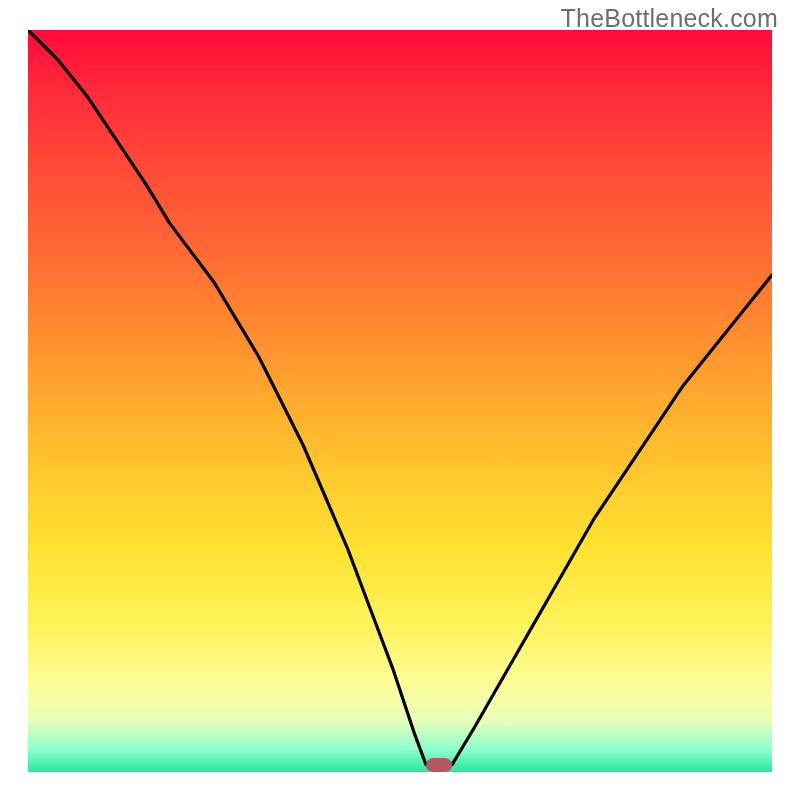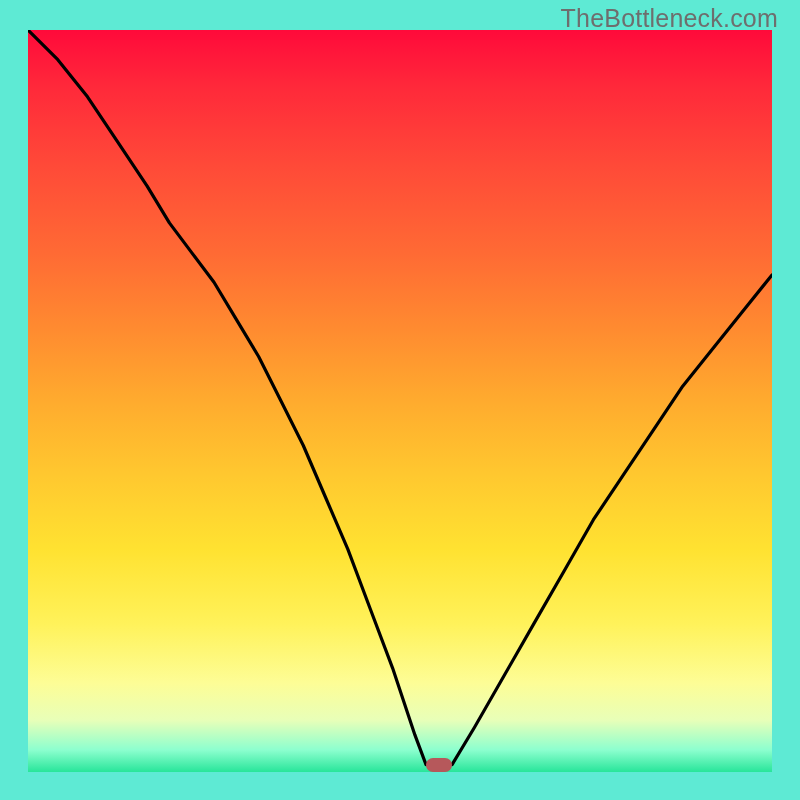--- a/index.html
+++ b/index.html
@@ -10,21 +10,21 @@
     background: #000;
     overflow: hidden;
     font-family: Arial, Helvetica, sans-serif;
   }
   .frame {
     position: absolute;
     left: 0;
     top: 0;
     width: 800px;
     height: 800px;
-    background: #5eead4;
+    background: #ffffff;
   }
   .plot {
     position: absolute;
     left: 28px;
     top: 30px;
     width: 744px;
     height: 742px;
     overflow: hidden;
   }
   .gradient {

